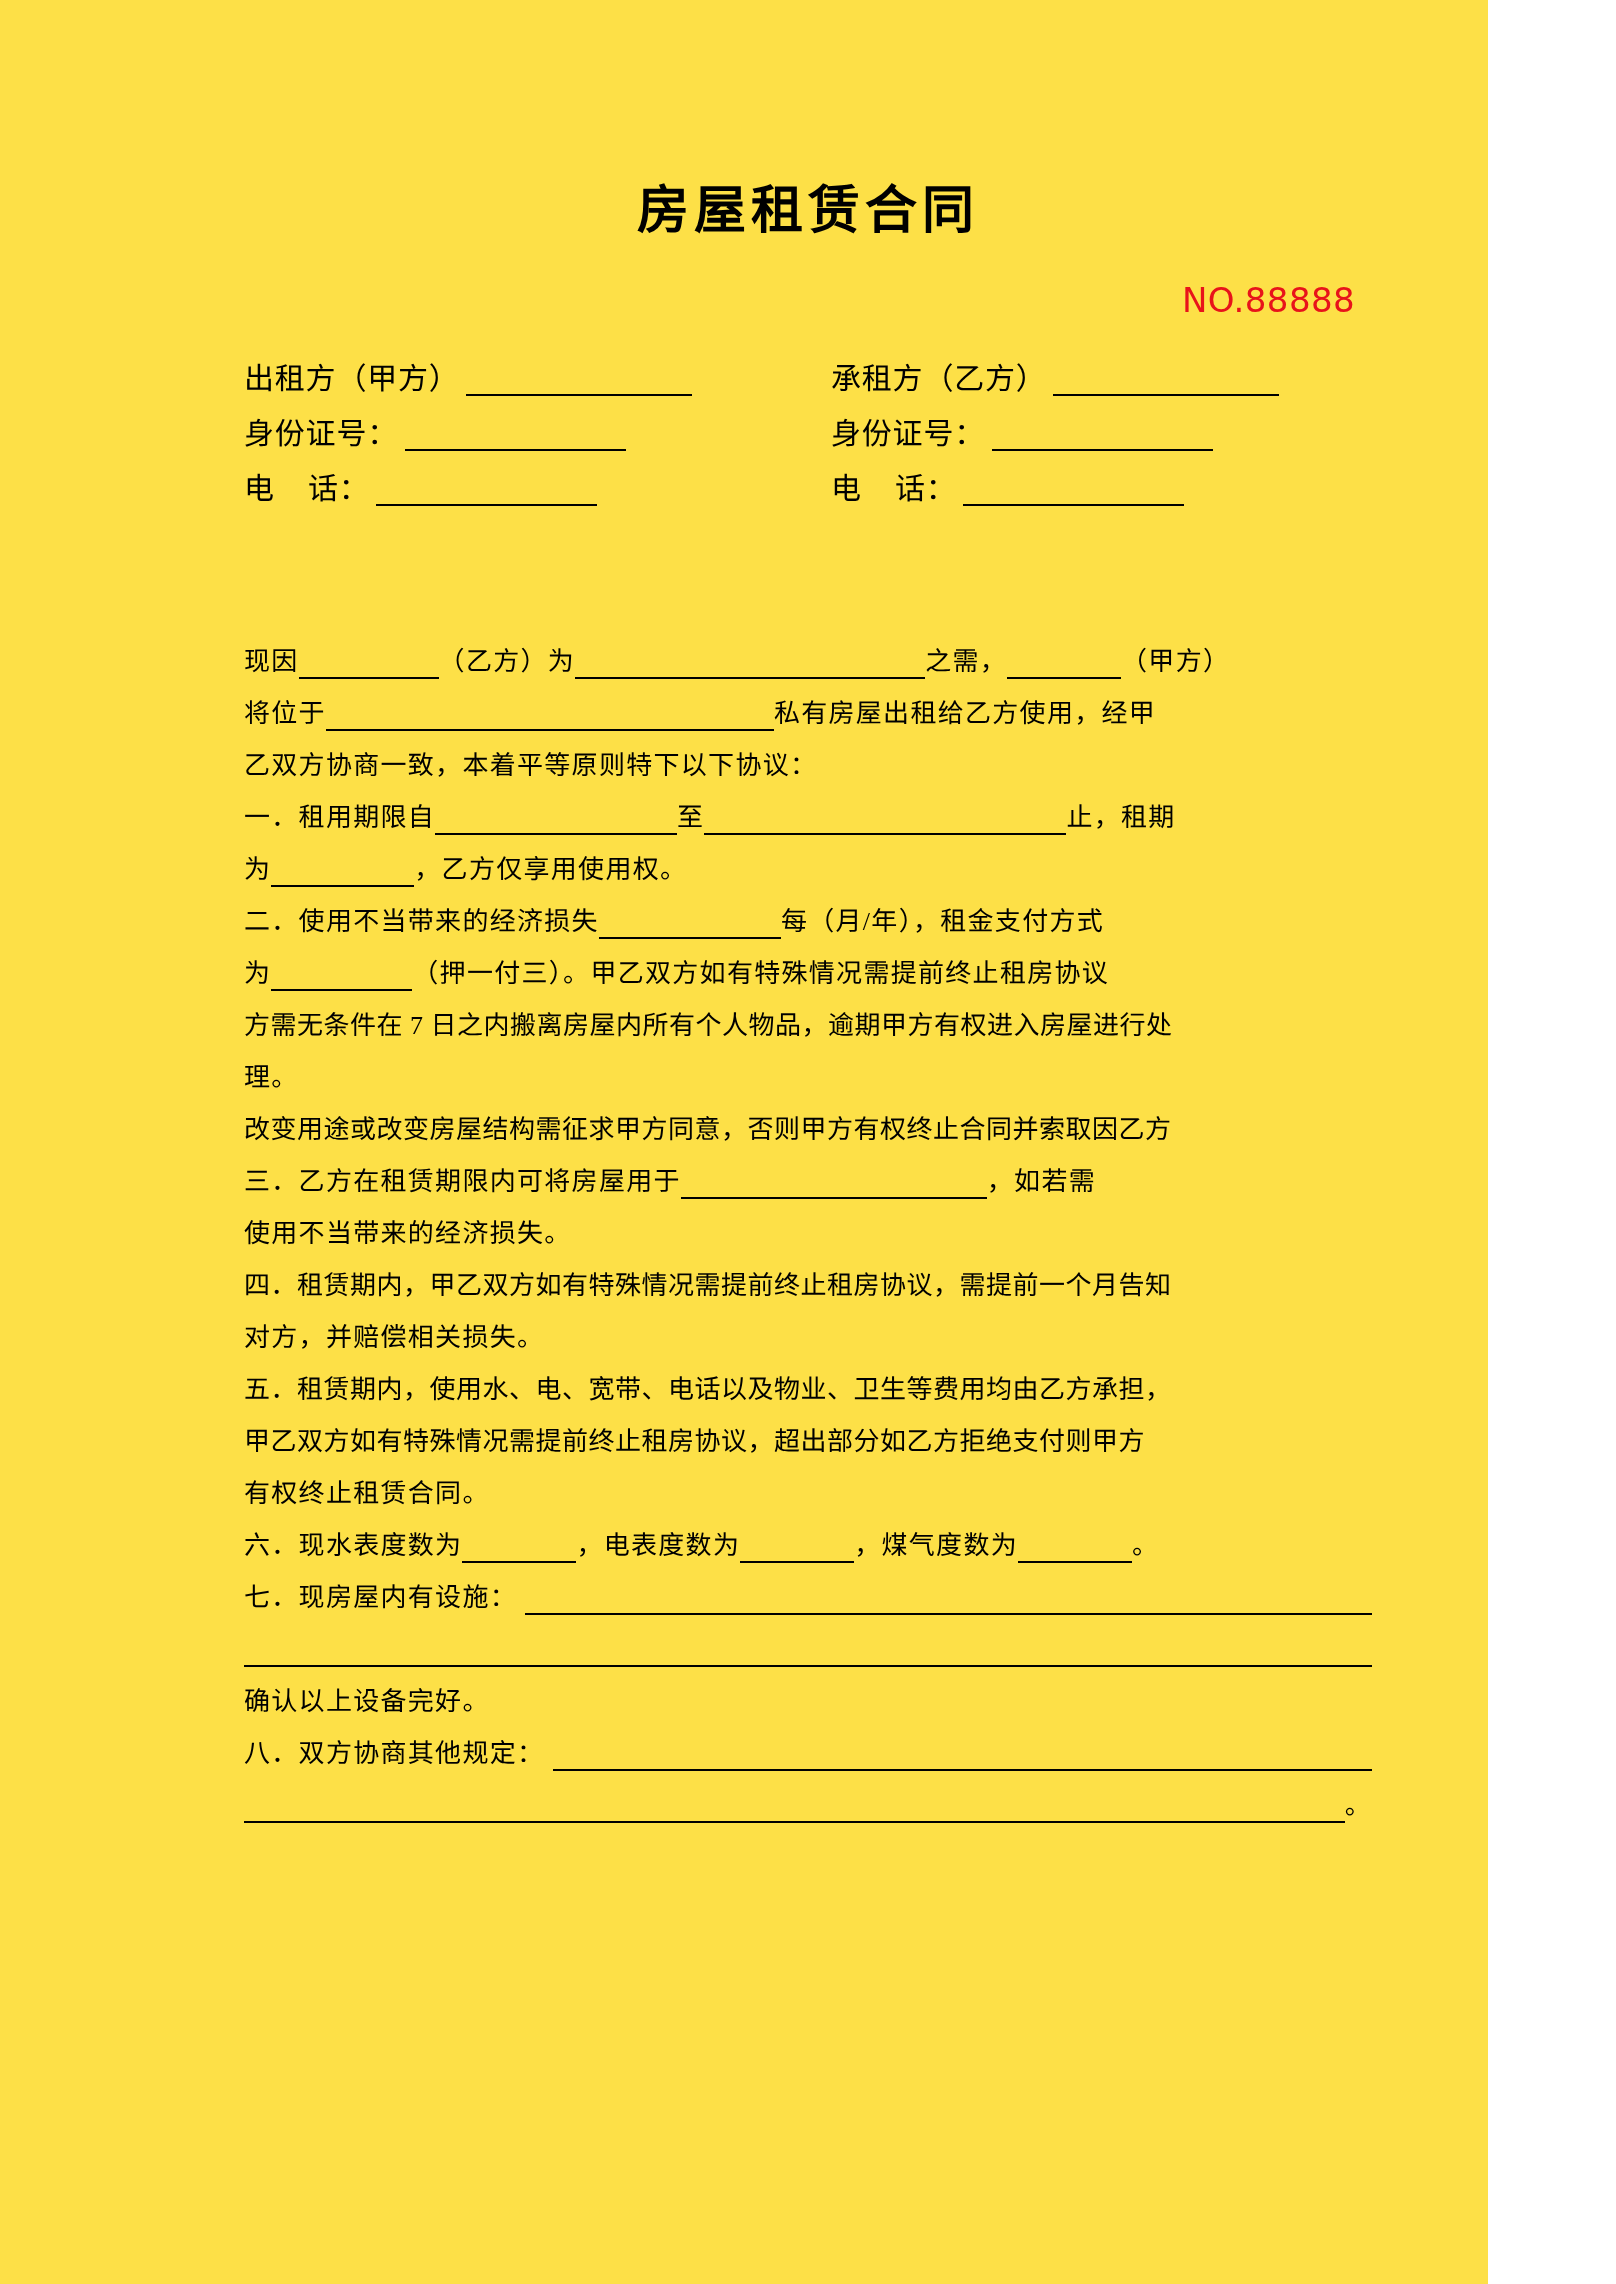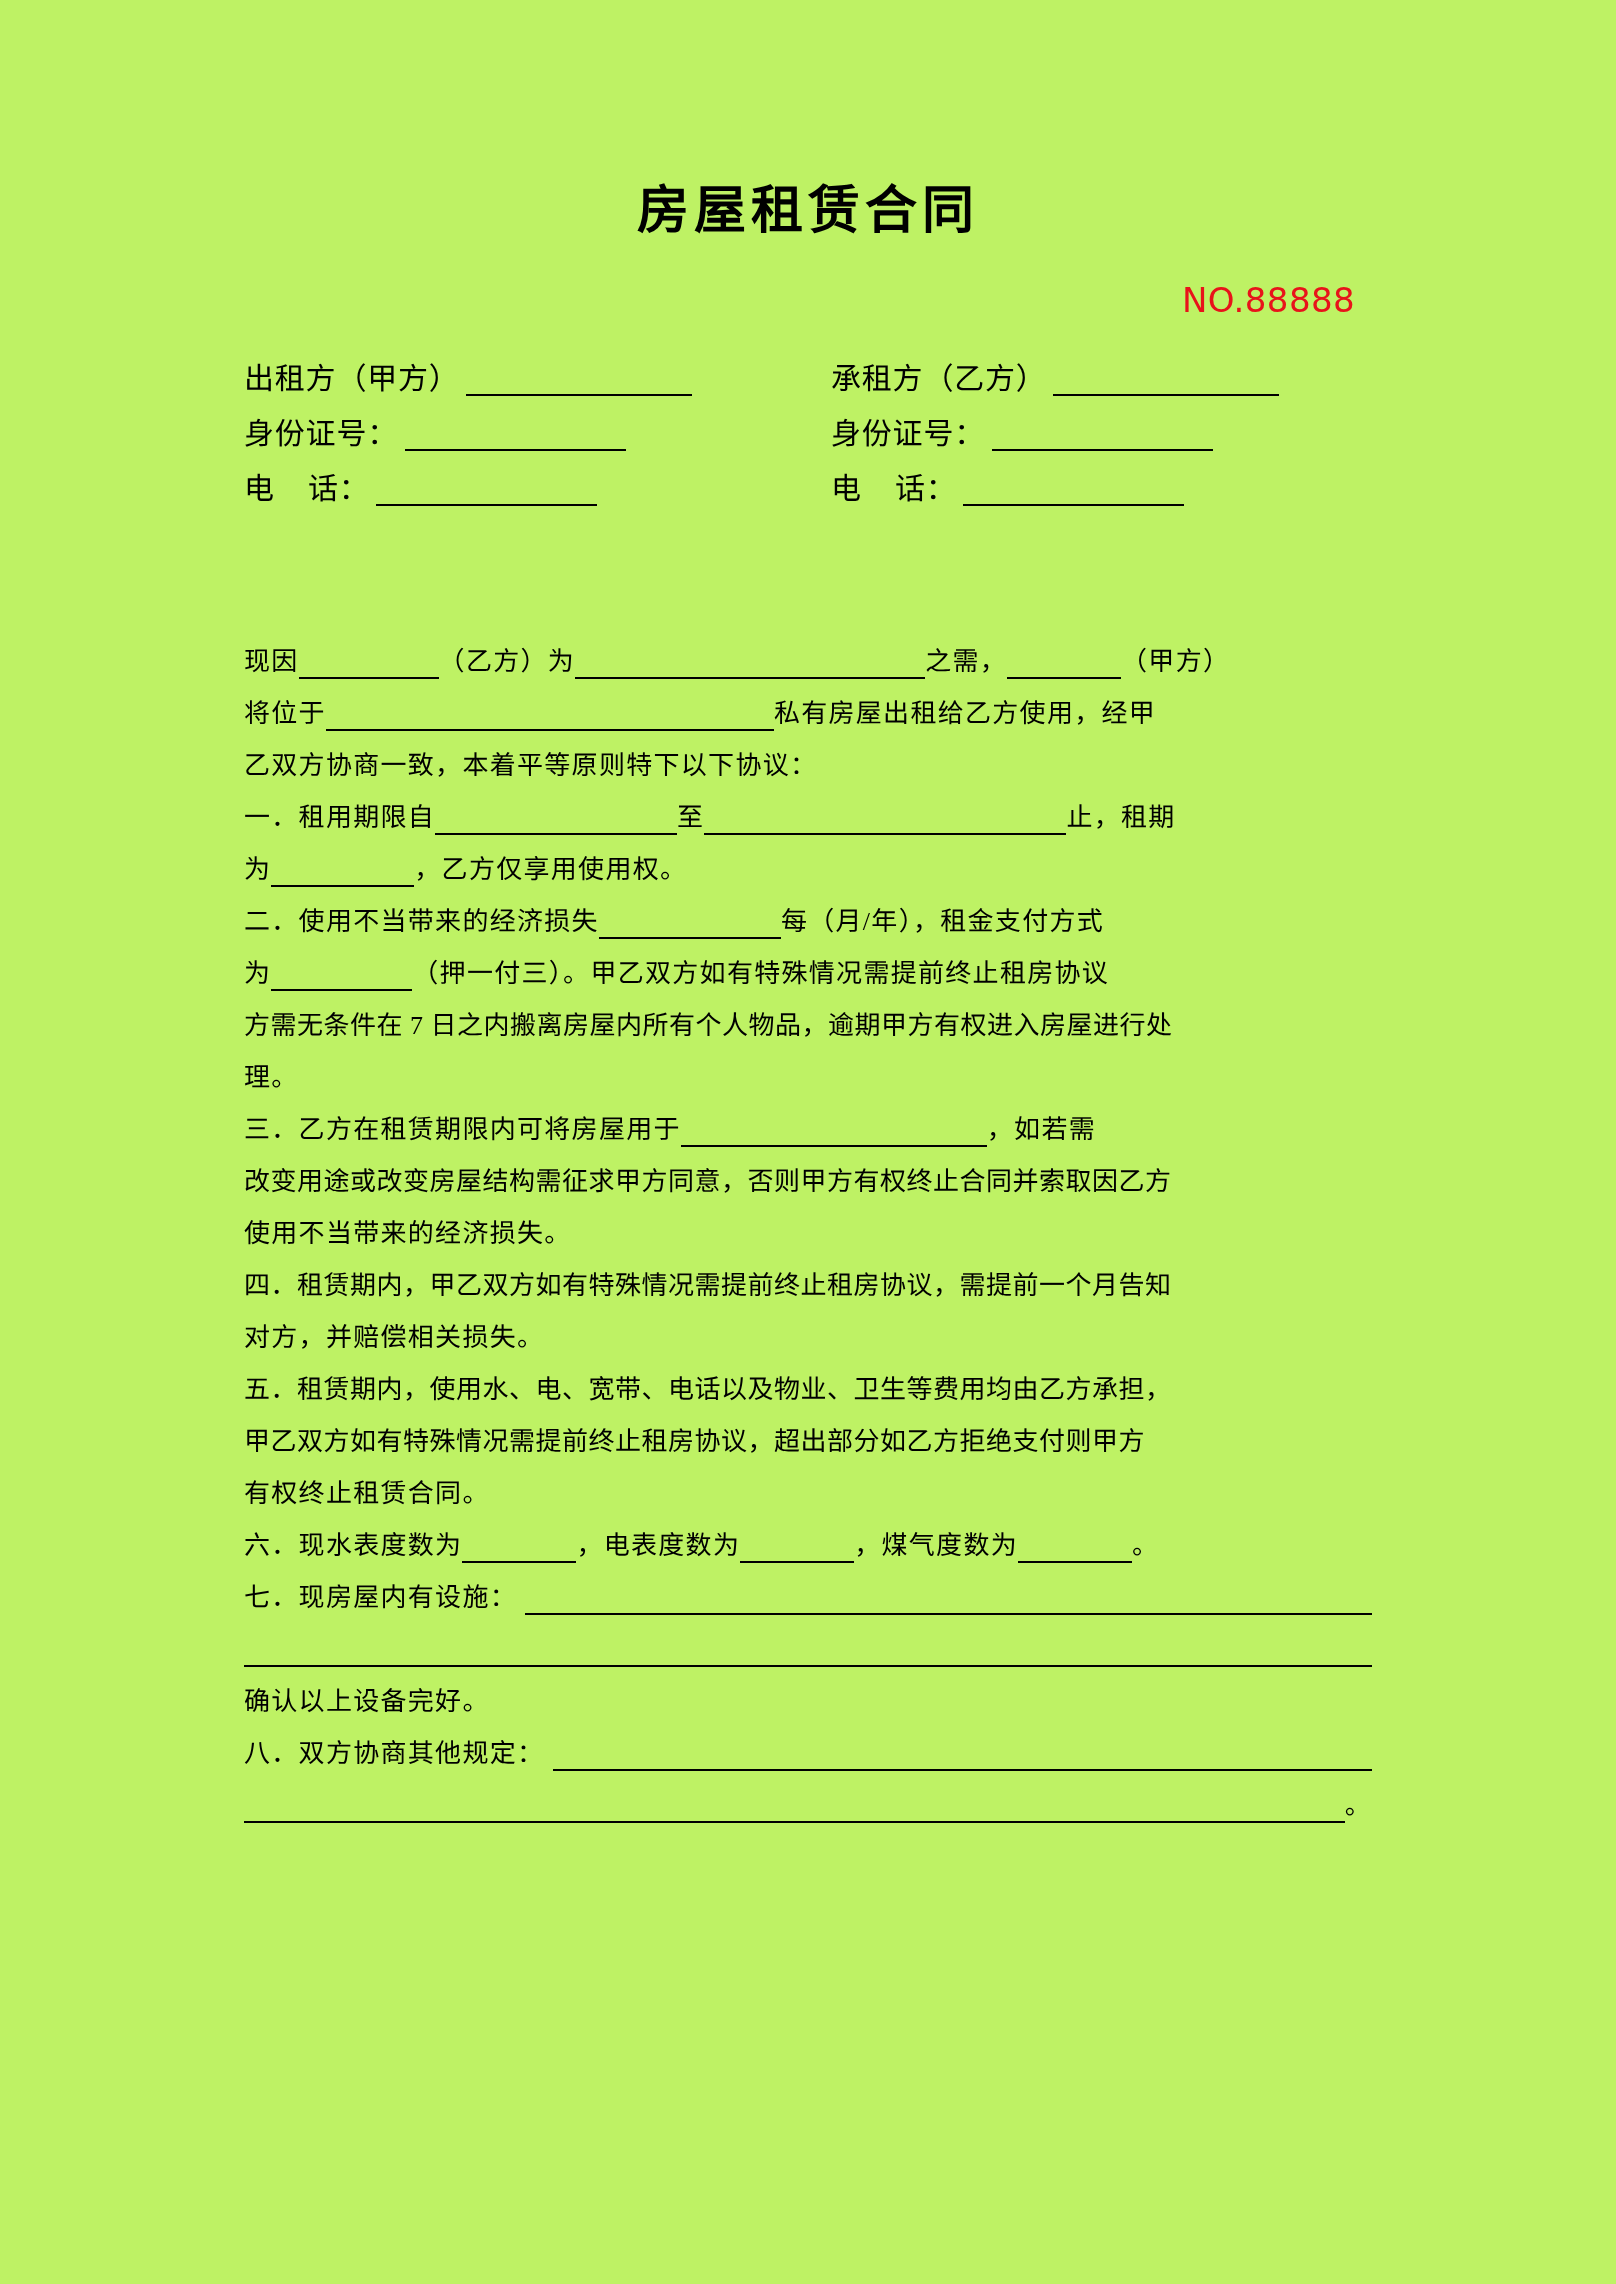--- a/index.html
+++ b/index.html
@@ -12,23 +12,23 @@
     width: 1616px;
     height: 2284px;
     font-family: "Liberation Serif", "DejaVu Serif", serif;
     color: #000000;
     position: relative;
     overflow: hidden;
   }
 
   .page {
     position: relative;
-    width: 1616px;
+    width: 1488px;
     height: 2284px;
-    background: #bef264;
+    background: #fde047;
     box-sizing: border-box;
   }
 
   
   .title-block {
     position: absolute;
     top: 184px;
     left: 0;
     width: 1616px;
     text-align: center;
@@ -223,28 +223,28 @@
       <span class="u" style="width:141px;"></span>
       <span class="t">（押一付三）。甲乙双方如有特殊情况需提前终止租房协议</span>
     </div>
     <div class="pline tight">
       <span class="t">方需无条件在 7 日之内搬离房屋内所有个人物品，逾期甲方有权进入房屋进行处</span>
     </div>
     <div class="pline">
       <span class="t">理。</span>
     </div>
 
+    <div class="pline tight">
+      <span class="t">改变用途或改变房屋结构需征求甲方同意，否则甲方有权终止合同并索取因乙方</span>
+    </div>
     <div class="pline">
       <span class="t">三．乙方在租赁期限内可将房屋用于</span>
       <span class="u" style="width:306px;"></span>
       <span class="t">，如若需</span>
     </div>
-    <div class="pline tight">
-      <span class="t">改变用途或改变房屋结构需征求甲方同意，否则甲方有权终止合同并索取因乙方</span>
-    </div>
     <div class="pline">
       <span class="t">使用不当带来的经济损失。</span>
     </div>
 
     <div class="pline tight">
       <span class="t">四．租赁期内，甲乙双方如有特殊情况需提前终止租房协议，需提前一个月告知</span>
     </div>
     <div class="pline">
       <span class="t">对方，并赔偿相关损失。</span>
     </div>

